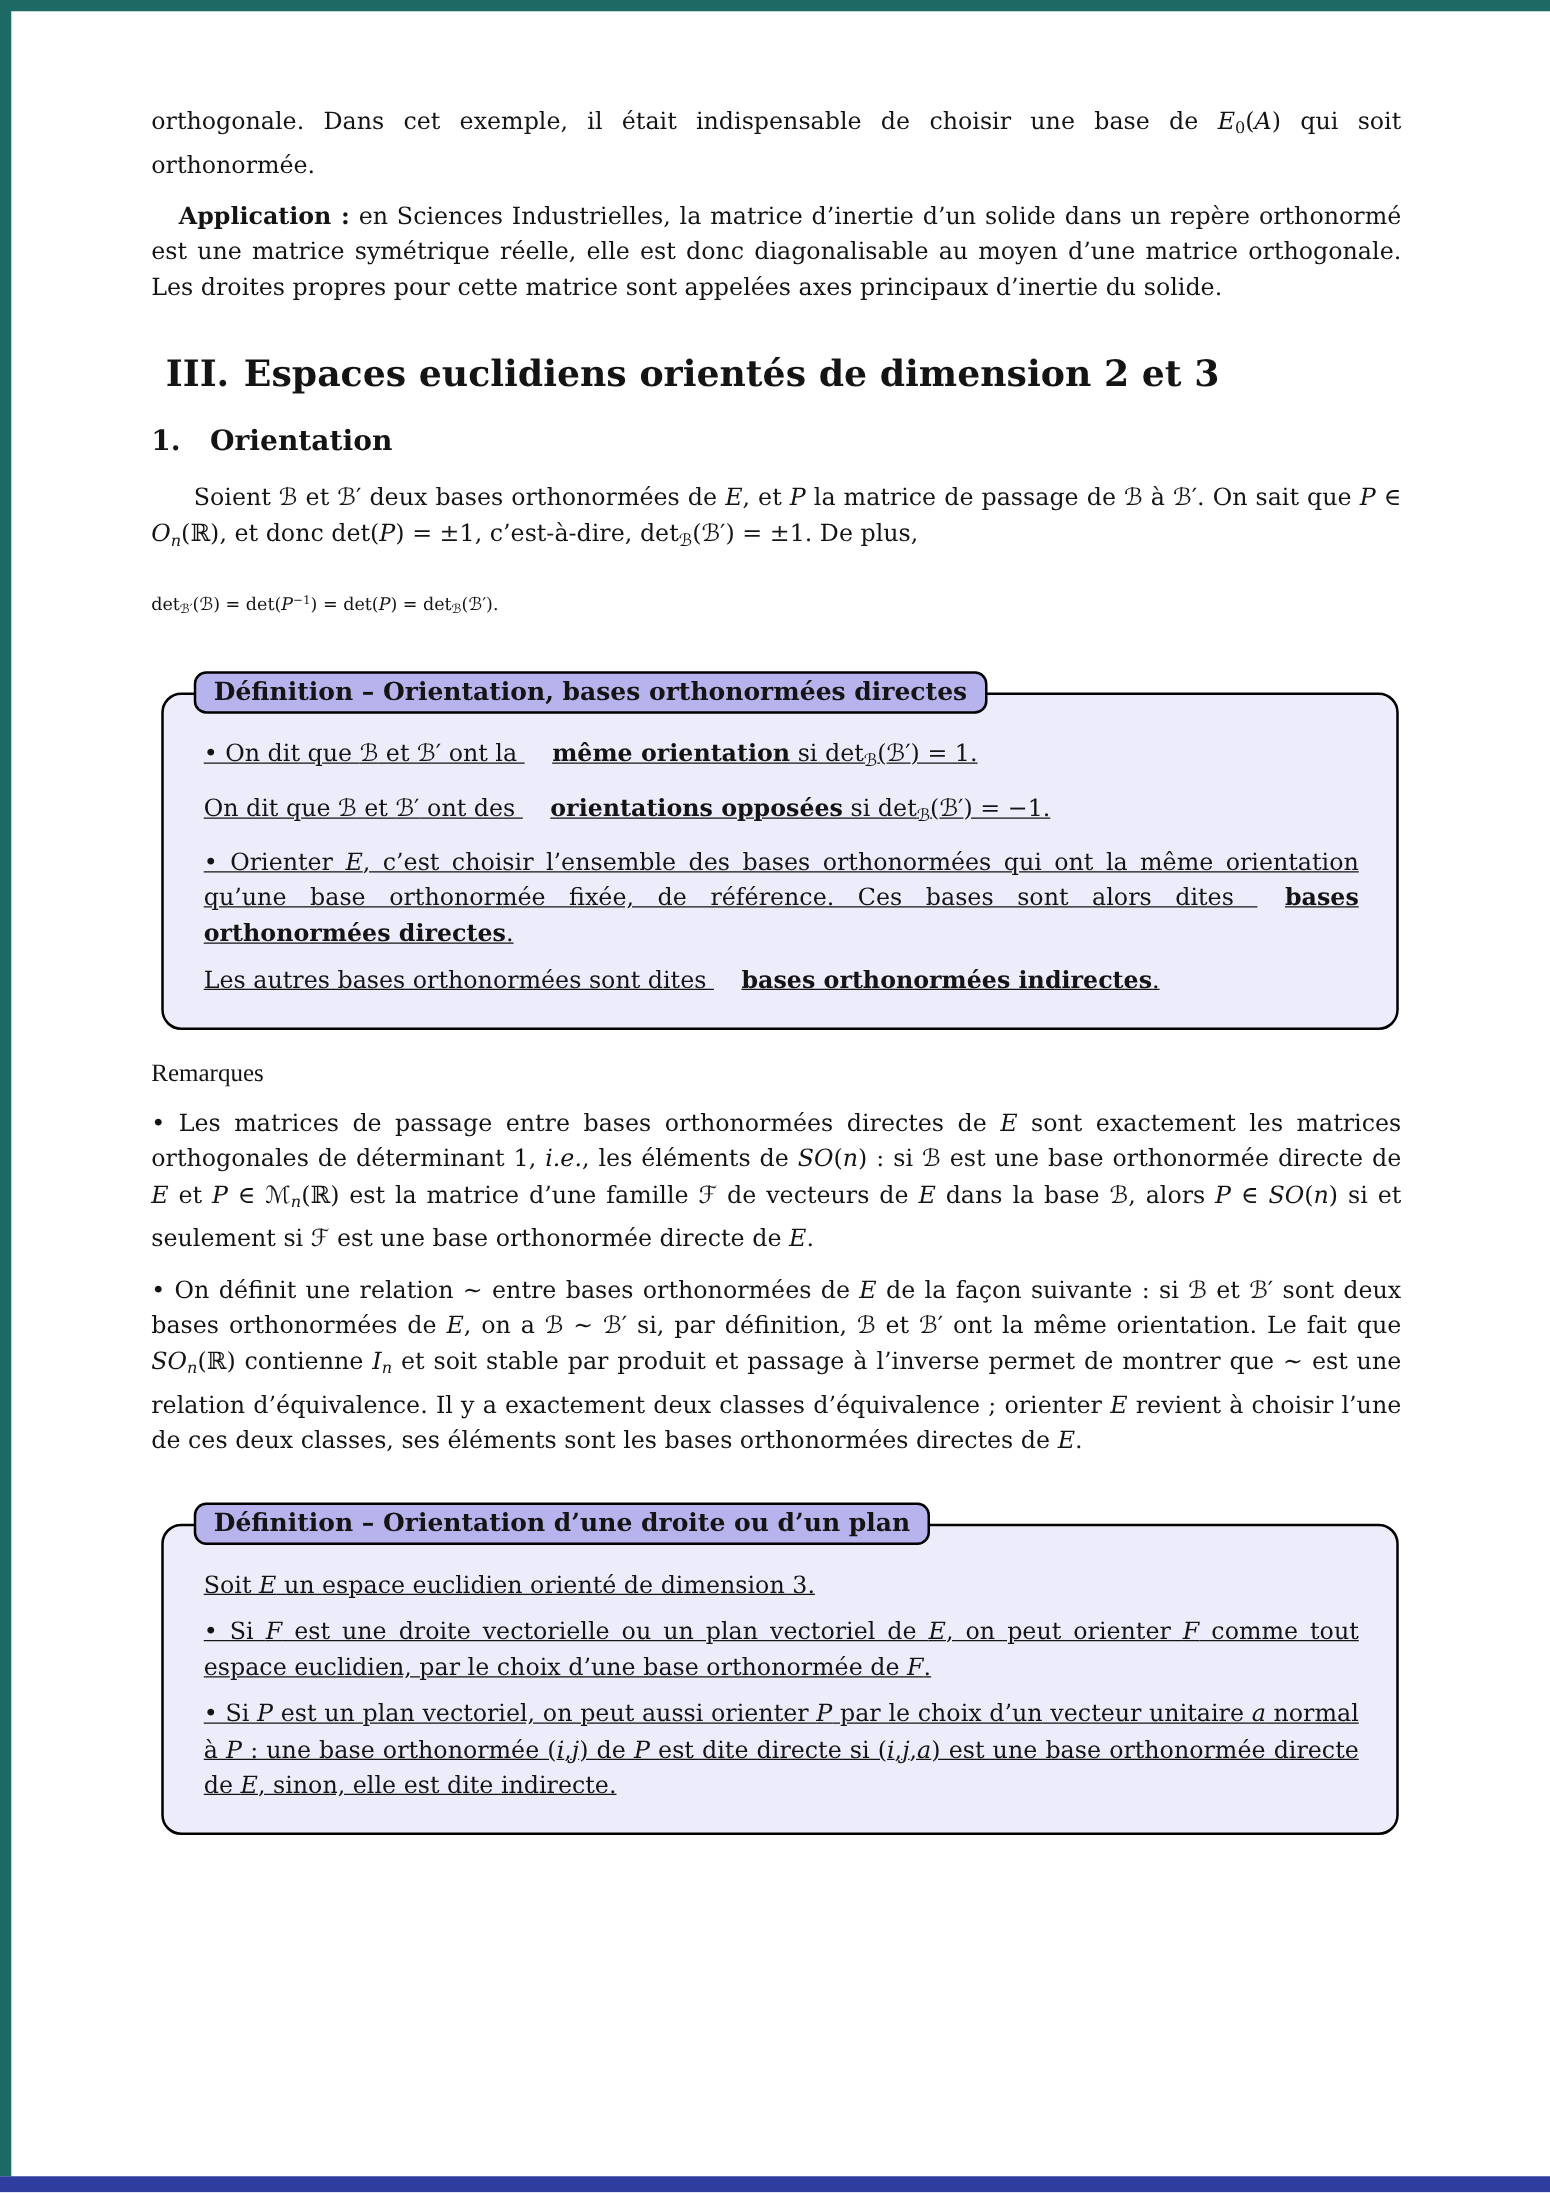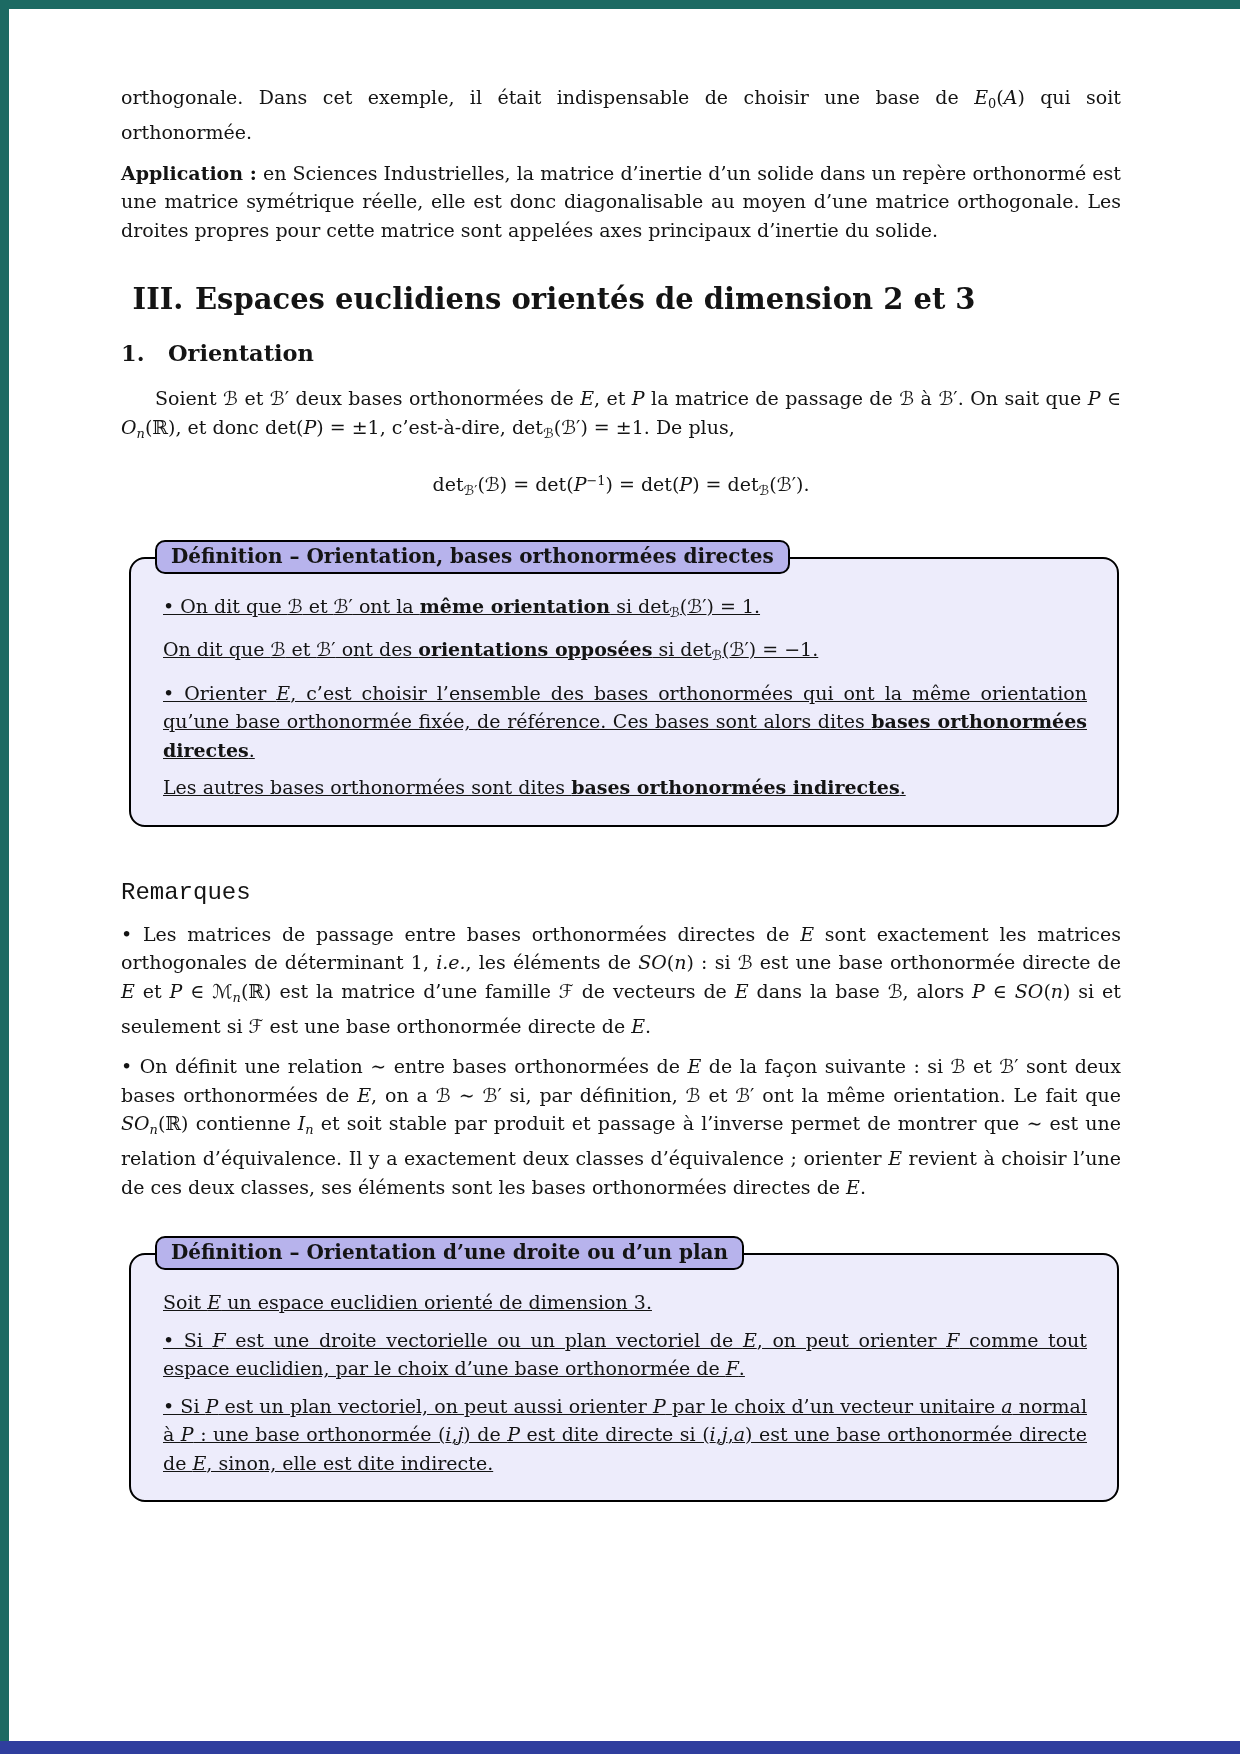--- a/index.html
+++ b/index.html
@@ -43,21 +43,21 @@
     background: #ffffff;
   }
   p.body {
     font-size: 19px;
     line-height: 28.5px;
     text-align: justify;
     margin: 0 0 12px 0;
   }
   p.body.indent { text-indent: 34px; }
   .i  { font-style: italic; }
-  .b  { font-weight: bold; }
+  .b  { font-weight: bold; margin-left: 22px; }
   .cal { font-family: "DejaVu Sans", "DejaVu Serif", sans-serif; }
   .sub { font-size: 0.68em; vertical-align: -0.28em; }
   .sup { font-size: 0.68em; vertical-align: 0.5em; }
   .sub.i, .sup.i { font-style: italic; }
   .sub.cal { font-size: 0.72em; }
   .h1 {
     display: flex;
     align-items: baseline;
     font-size: 29px;
     font-weight: bold;
@@ -68,22 +68,22 @@
   .h2 {
     display: flex;
     align-items: baseline;
     font-size: 22.5px;
     font-weight: bold;
     margin: 20px 0 16px 0;
     line-height: 30px;
   }
   .h2-num { width: 47px; flex: 0 0 auto; }
   .equation {
-    text-align: center;
-    font-size: 19px;
+    text-align: left;
+    font-size: 14px;
     line-height: 29px;
     margin: 18px 0 16px 0;
   }
   .defbox {
     position: relative;
     border: 2.5px solid #000000;
     border-radius: 16px;
     background: #edecfb;
     margin: 52px 2px 0 8px;
     padding: 28px 30px 14px 32px;
@@ -96,23 +96,23 @@
     background: #b7b3ec;
     border: 2.5px solid #000000;
     border-radius: 10px;
     padding: 2px 14px 4px 14px;
     font-size: 20px;
     font-weight: bold;
     white-space: nowrap;
   }
   .defbox p.body { margin: 5px 0 9px 0; }
   .remarks-label {
-    font-family: Liberation Mono, monospace;
-    font-size: 24px;
-    margin: 52px 0 14px 0;
+    font-family: Liberation Serif, serif;
+    font-size: 20px;
+    margin: 24px 0 14px 0;
   }
 </style>
 </head>
 <body>
 
 <div class="canvas">
   <div class="edge-top"></div>
   <div class="edge-left"></div>
 
   <main class="page">

